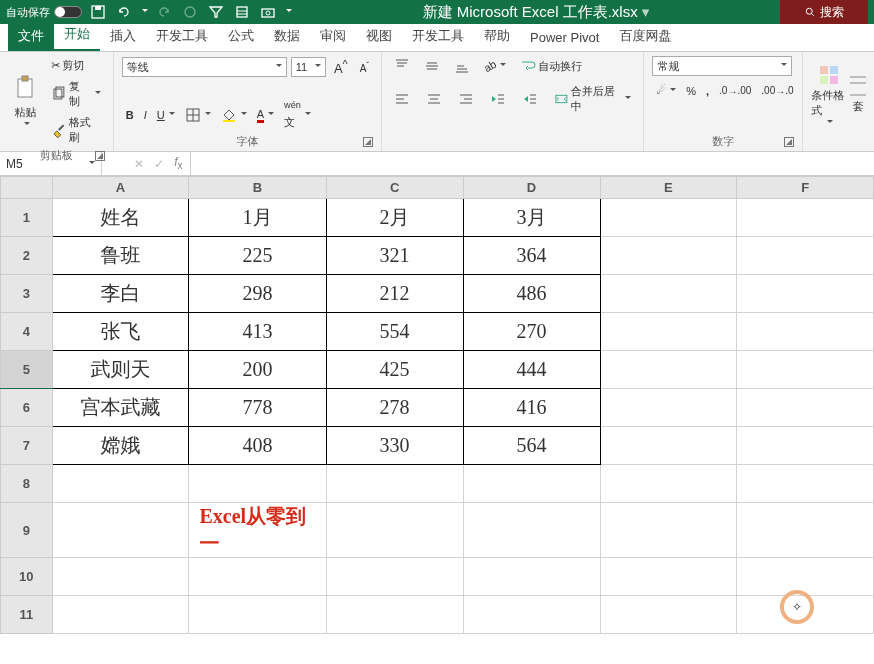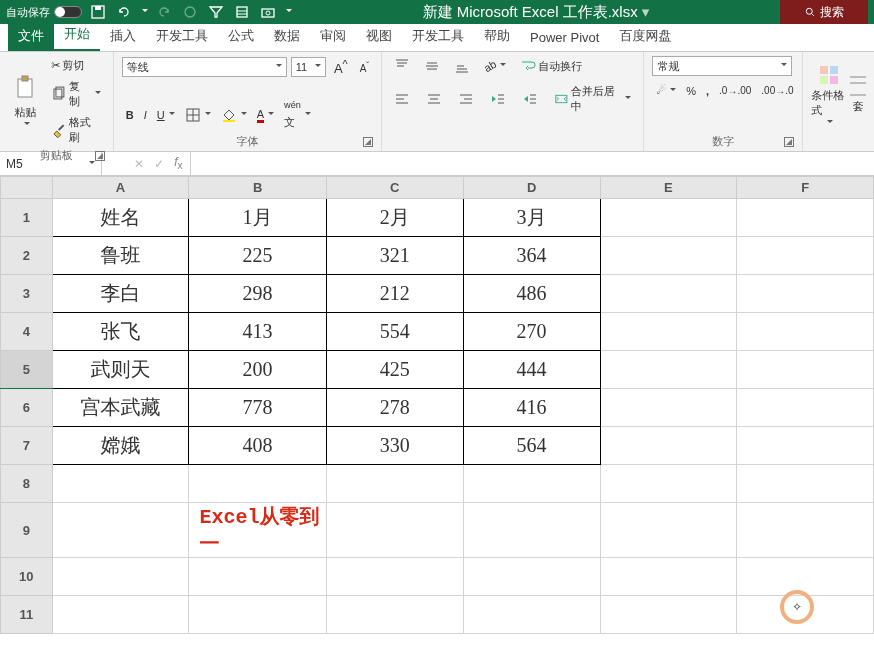--- a/index.html
+++ b/index.html
@@ -46,21 +46,21 @@
 .grid-area { position: relative; }
 .grid { border-collapse: collapse; table-layout: fixed; }
 .col-rowhdr { width: 52px; }
 .col-data { width: 138px; }
 .hdr-corner, .col-hdr, .row-hdr { background: #e6e6e6; border: 1px solid #ccc; font-size: 13px; color: #555; text-align: center; }
 .col-hdr { height: 22px; }
 .row-hdr { height: 38px; }
 .row-hdr.sel { background: #d4d4d4; border-top: 1px solid #127245; border-bottom: 1px solid #127245; }
 .cell { border: 1px solid #d3d3d3; height: 38px; text-align: center; font-size: 20px; font-family: "SimSun","Songti SC",serif; background: #fff; }
 .cell.bordered { border: 1px solid #000; }
-.watermark { color: #d62a17; font-weight: bold; font-size: 20px; text-align: left; padding-left: 10px; font-family: Liberation Mono, monospace; }
+.watermark { color: #d62a17; font-weight: bold; font-size: 20px; text-align: left; padding-left: 10px; font-family: Liberation Serif, serif; }
 
 
 .cursor-ring { position: absolute; width: 34px; height: 34px; border: 4px solid #f0b080; border-radius: 50%; right: 60px; bottom: 10px; display: flex; align-items: center; justify-content: center; font-size: 12px; color: #444; }
 .cursor-ring::before { content: "✧"; font-size: 12px; }
 
 svg { display: block; }
 </style>
 </head>
 <body>
 

